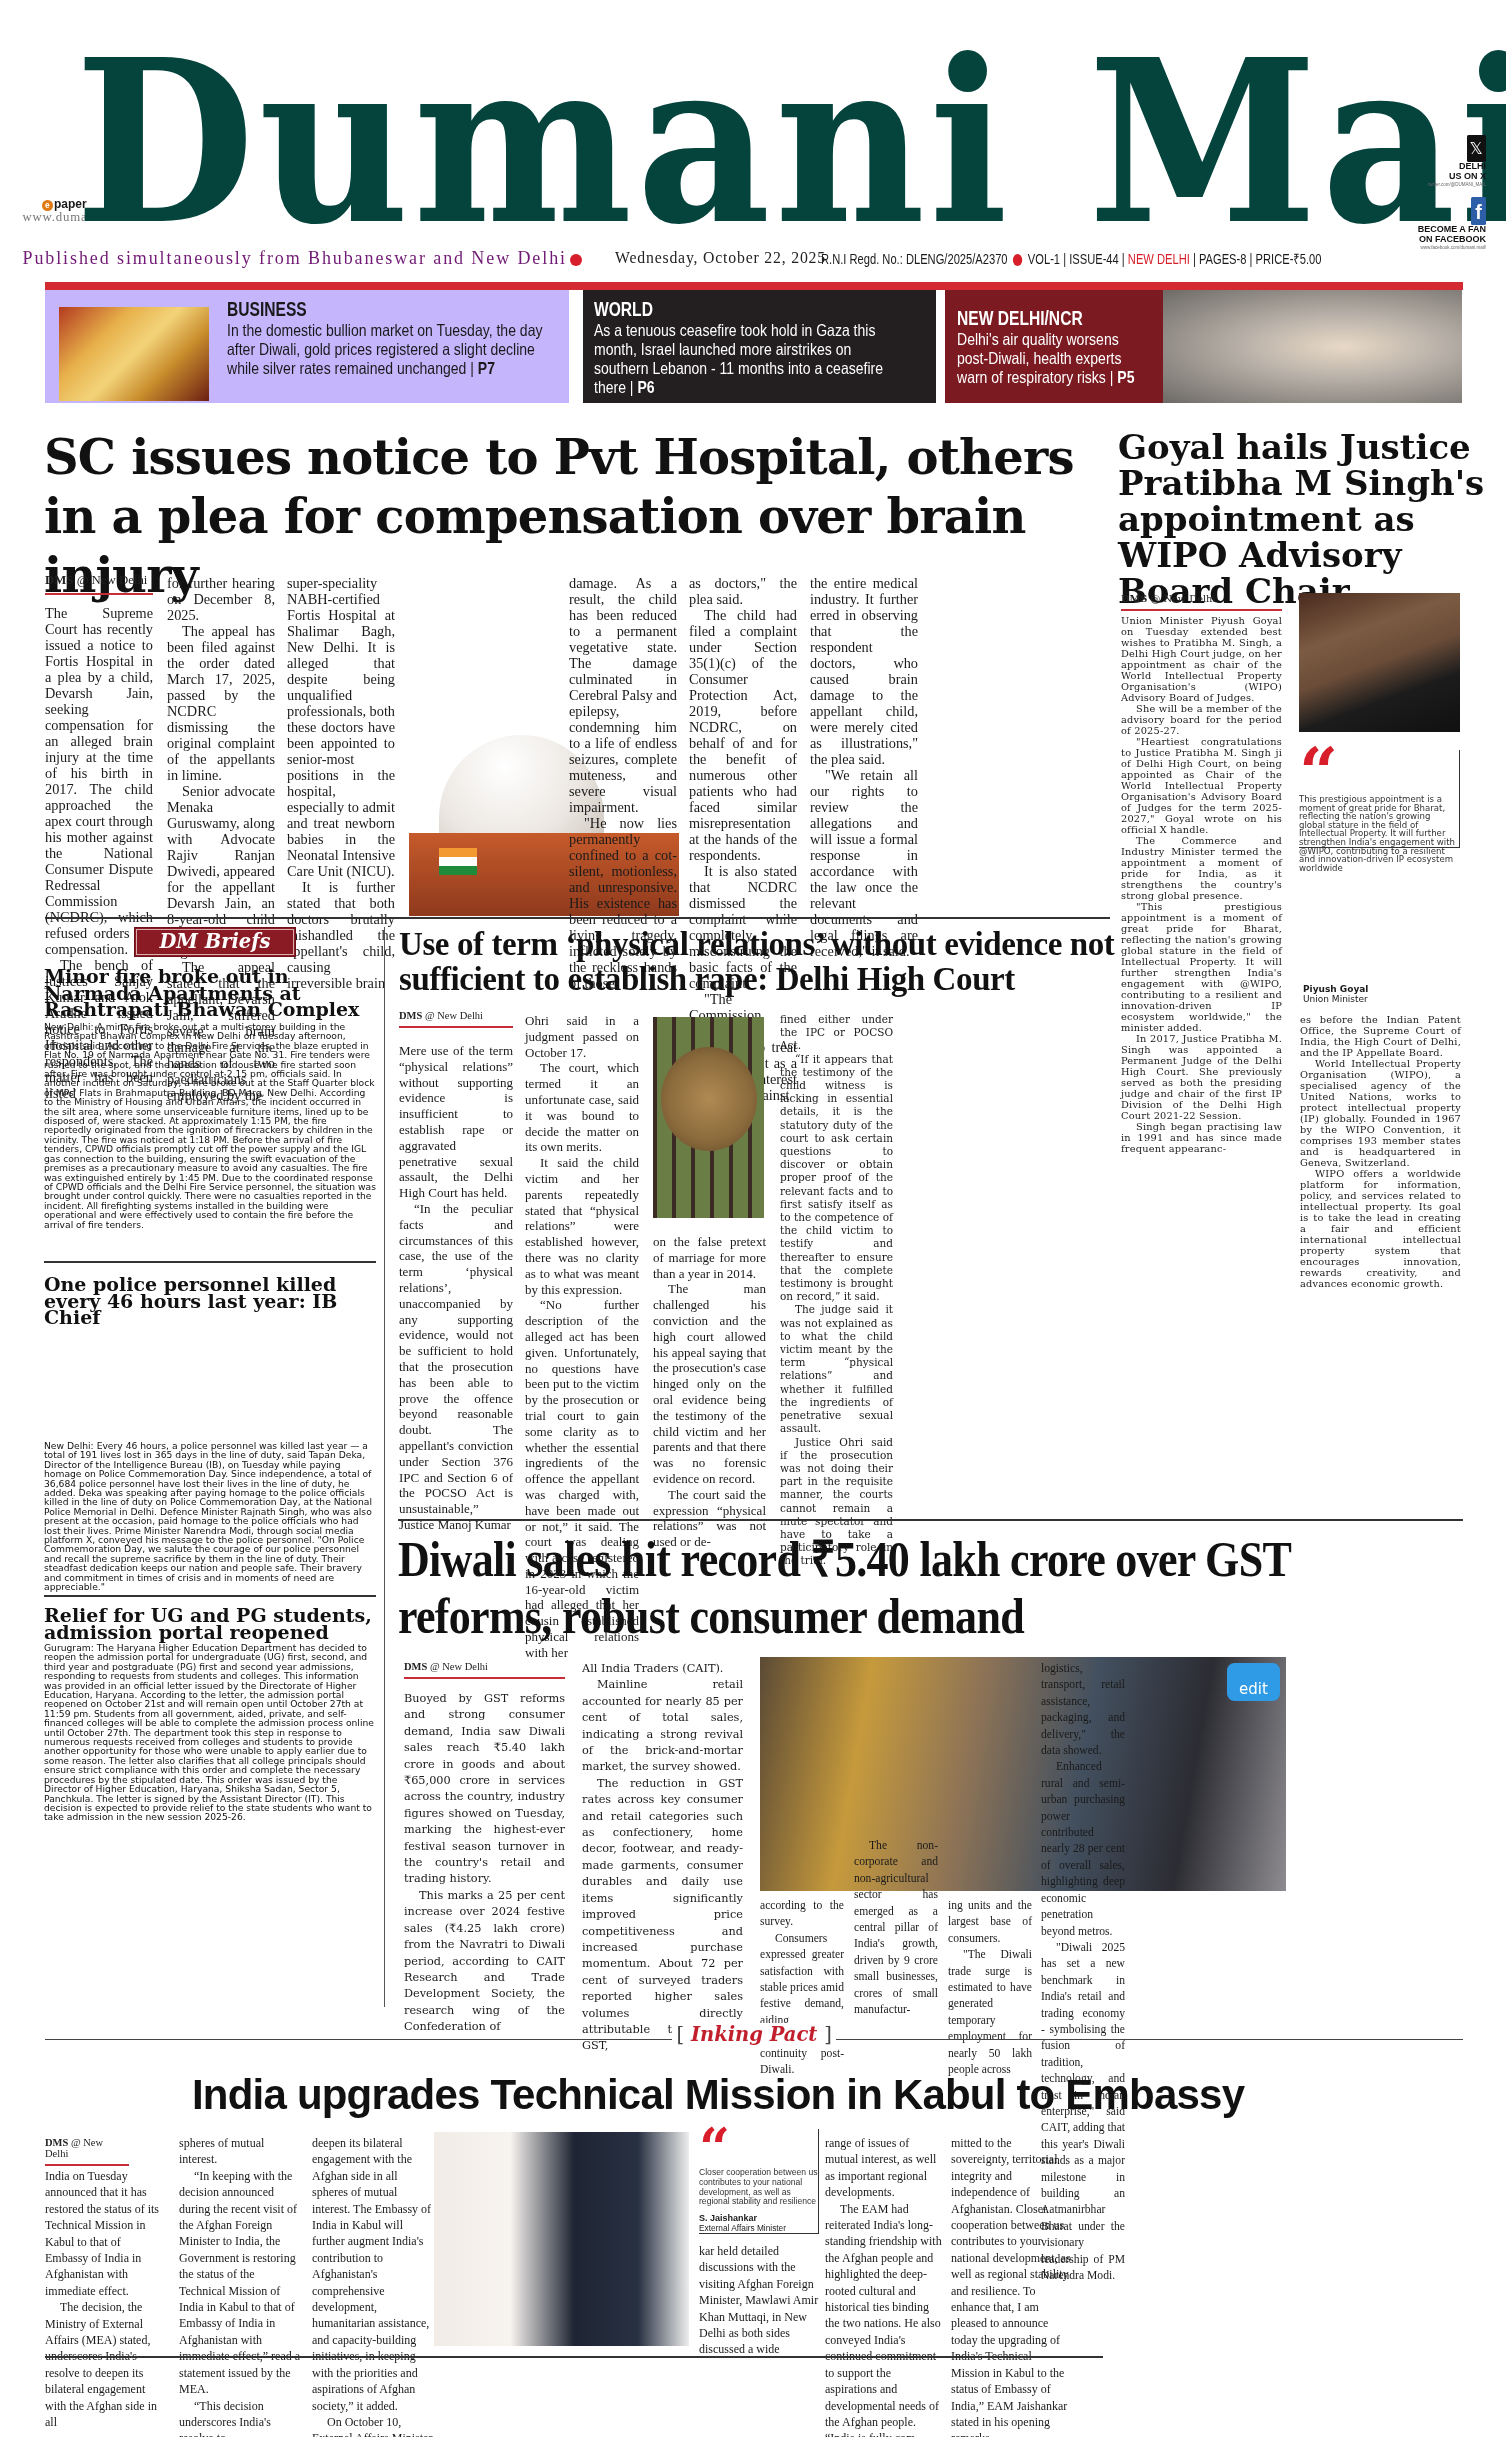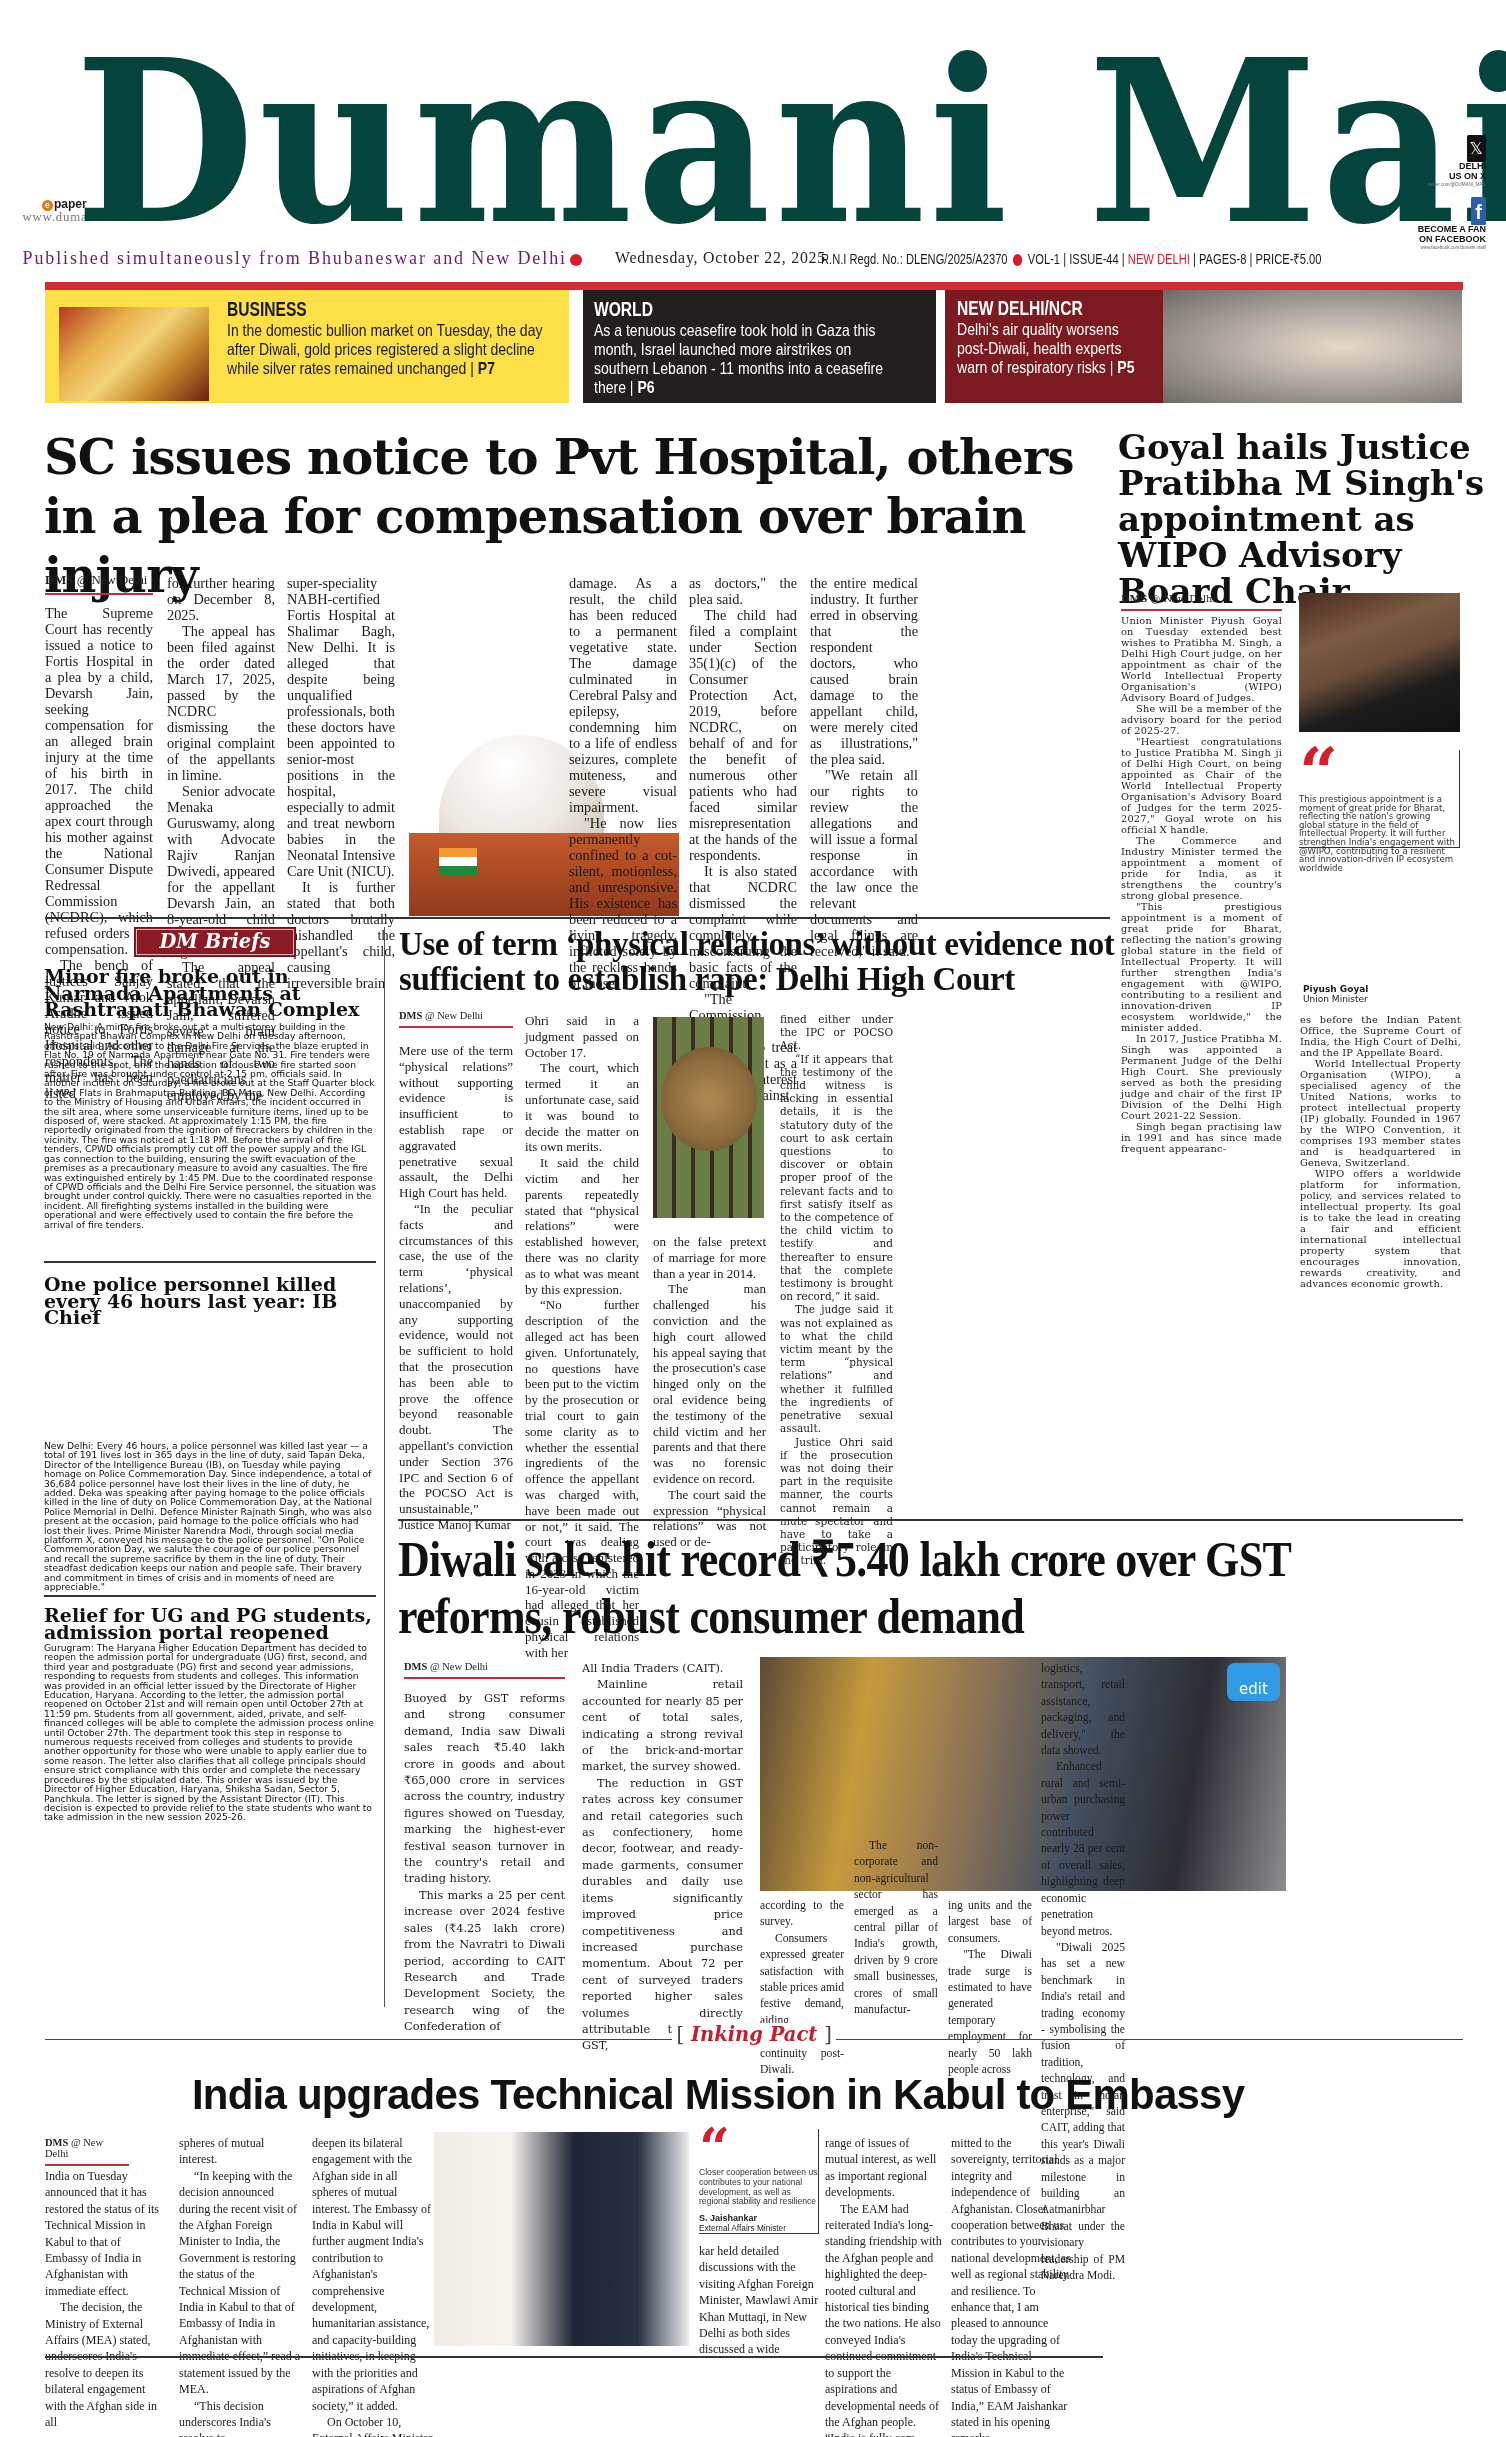--- a/index.html
+++ b/index.html
@@ -22,21 +22,21 @@
   .fb-logo { display:inline-block; width: 15px; height: 28px; background:#2d5ea8; color:#fff; font-size:19.5px; font-weight:bold; line-height:30px; text-align:center; border-radius: 1.5px; }
   .social-label { font-size: 9px; font-weight: bold; line-height: 9.8px; color: #111; }
   .social-url { font-size: 4.5px; color: #666; }
   .redbar { left: 45px; top: 282px; width: 1418px; height: 7.5px; background: #d42a31; }
 
   
   .teaser { top: 290px; height: 113px; }
   .teaser h3 { font-family: "Liberation Sans", sans-serif; font-weight: bold; font-size: 19.5px; transform: scaleX(0.8); transform-origin: left; }
   .teaser p { font-family: "Liberation Sans", sans-serif; font-size: 16.5px; line-height: 19px; transform: scaleX(0.85); transform-origin: left top; width: 118%; }
   .teaser b { font-weight: bold; }
-  .t-business { left: 45px; width: 524px; background: #fde047; }
+  .t-business { left: 45px; width: 524px; background: #c4b5fd; }
   .t-world { left: 583px; width: 353px; background: #231f20; color: #fff; }
   .t-ncr { left: 945px; width: 516px; background: #7c1a21; color: #fff; }
   .img-gold { position:absolute; left: 13.5px; top: 16.5px; width: 150px; height: 94px; background: linear-gradient(135deg,#b33a1f 0%,#e7b04a 30%,#f3d37a 50%,#c88d2c 70%,#6b1e12 100%); }
   .img-smoke { position:absolute; left: 218px; top: 0; width: 299px; height: 113px; background: radial-gradient(ellipse at 60% 50%, #e8d9c6 0%, #b8b0a8 40%, #6d6a66 100%); }
 
   
   .hl-bold { font-family: "DejaVu Serif", serif; font-weight: bold; color: #111; }
   .hl-condensed { font-family: "Liberation Serif", serif; color: #111; }
   .byline { font-size: 12.8px; color: #222; border-bottom: 2.3px solid #c62d38; padding-bottom: 4.5px; }
   .byline b { font-weight: bold; }
@@ -134,21 +134,21 @@
       <p><span>In the domestic bullion market on Tuesday, the day after Diwali, gold prices registered a slight decline while silver rates remained unchanged</span> | <b>P7</b></p>
     </div>
   </div>
   <div class="abs teaser t-world">
     <div style="position:absolute; left:10.5px; top:7.5px; width:293px;">
       <h3>WORLD</h3>
       <p><span>As a tenuous ceasefire took hold in Gaza this month, Israel launched more airstrikes on southern Lebanon - 11 months into a ceasefire there</span> | <b>P6</b></p>
     </div>
   </div>
   <div class="abs teaser t-ncr">
-    <div style="position:absolute; left:12px; top:7px; width:188px;">
+    <div style="position:absolute; left:12px; top:17px; width:188px;">
       <h3>NEW DELHI/NCR</h3>
       <p><span>Delhi's air quality worsens post-Diwali, health experts warn of respiratory risks</span> | <b>P5</b></p>
     </div>
     <div class="img-smoke"></div>
   </div>
 </section>
 
 <article>
   <h1 class="abs hl-bold lead-hl">SC issues notice to Pvt Hospital, others in a plea for compensation over brain injury</h1>
   <div class="abs byline" style="left:45px; top:573px; width:108px;"><b>DMS</b> <span>@ New Delhi</span></div>

